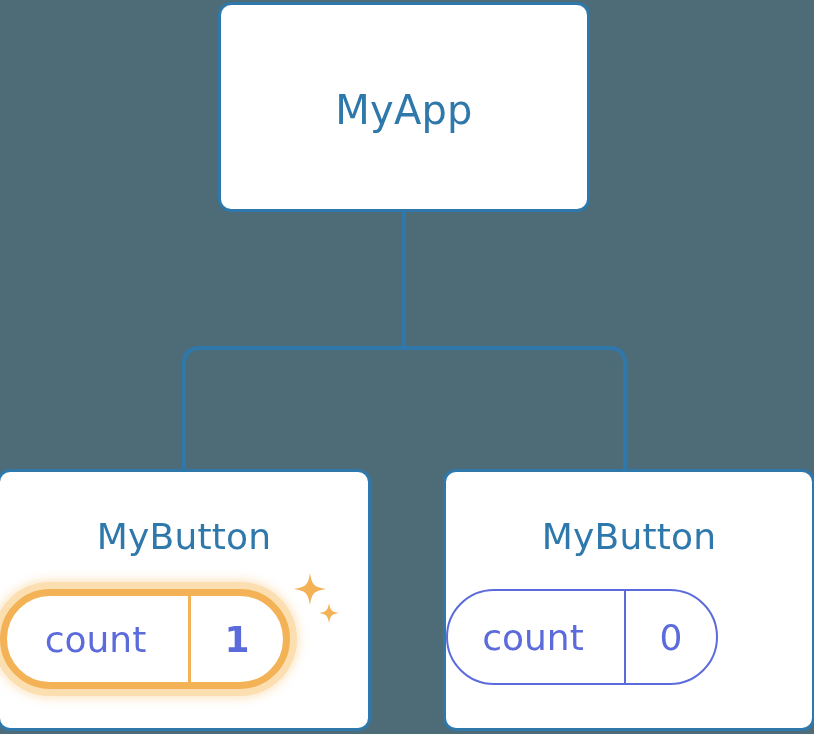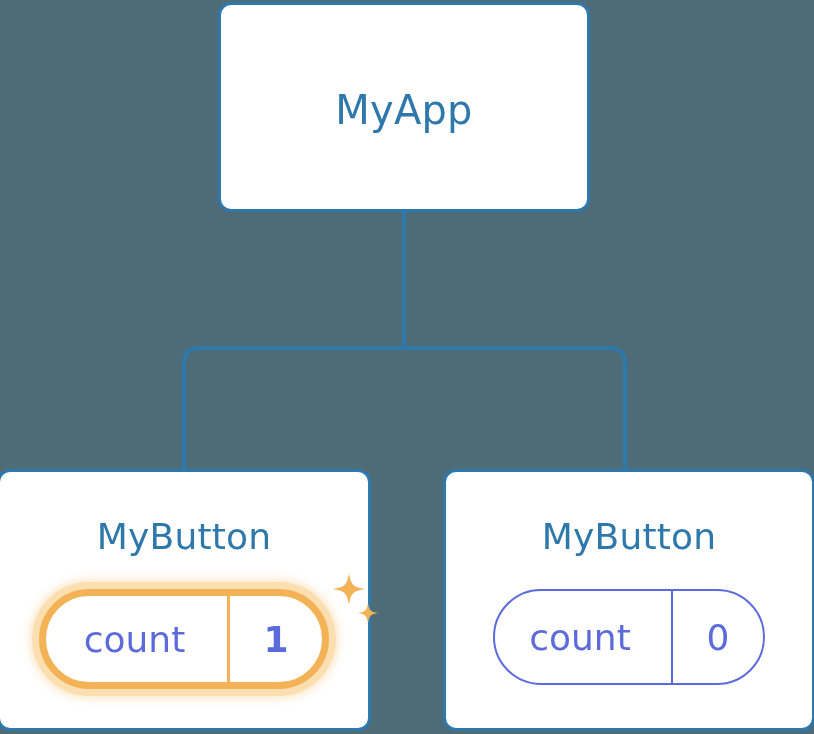--- a/index.html
+++ b/index.html
@@ -85,21 +85,20 @@
     font-size: 36px;
   }
 
   
   .pill-wrap {
     position: absolute;
     top: 117px;
     left: 0;
     width: 100%;
     display: flex;
-    justify-content: center;
   }
 
   .pill-zone {
     position: relative;
     display: inline-flex;
   }
 
   .pill {
     box-sizing: border-box;
     display: flex;

